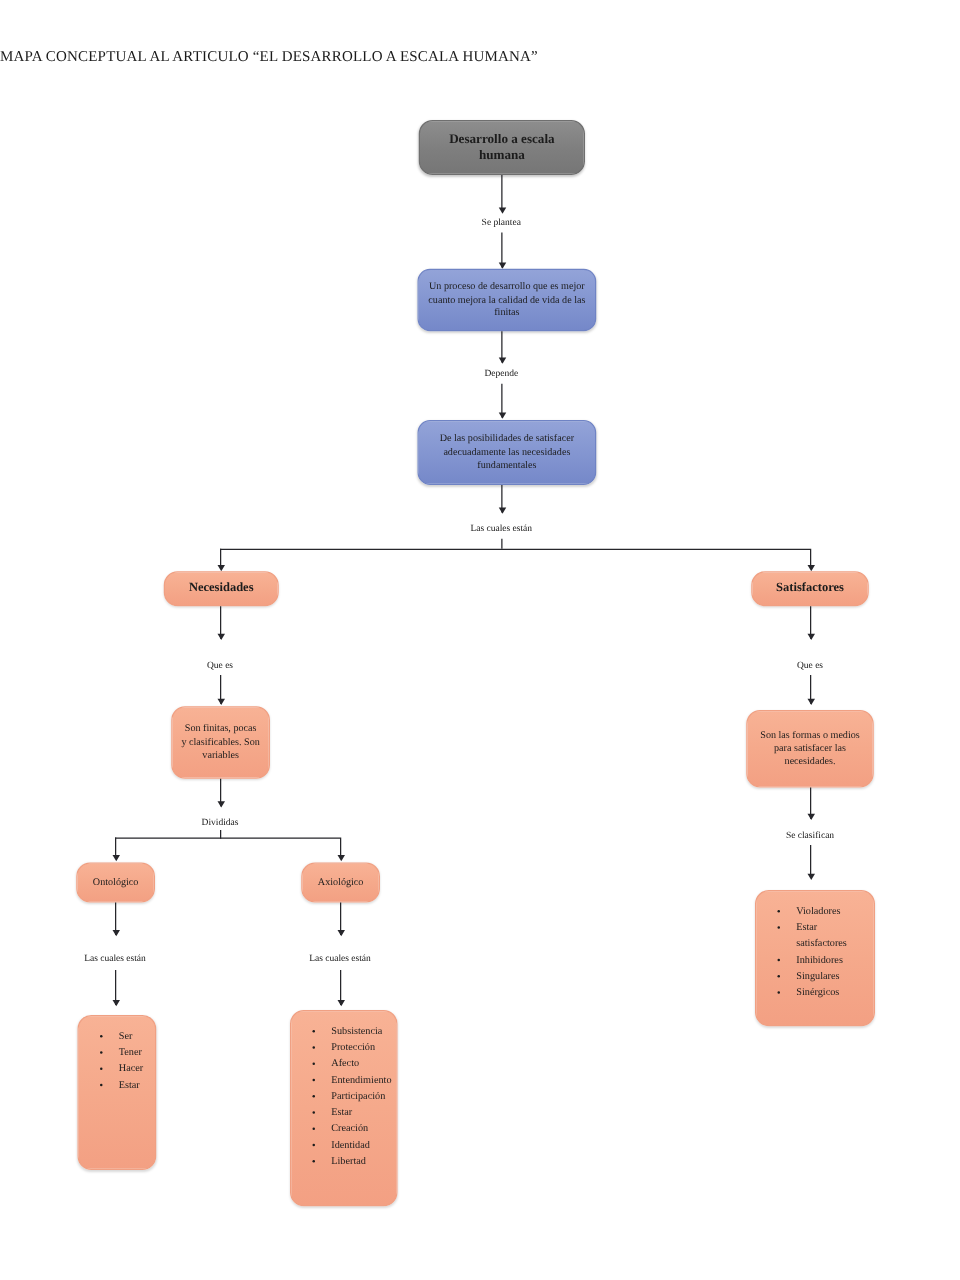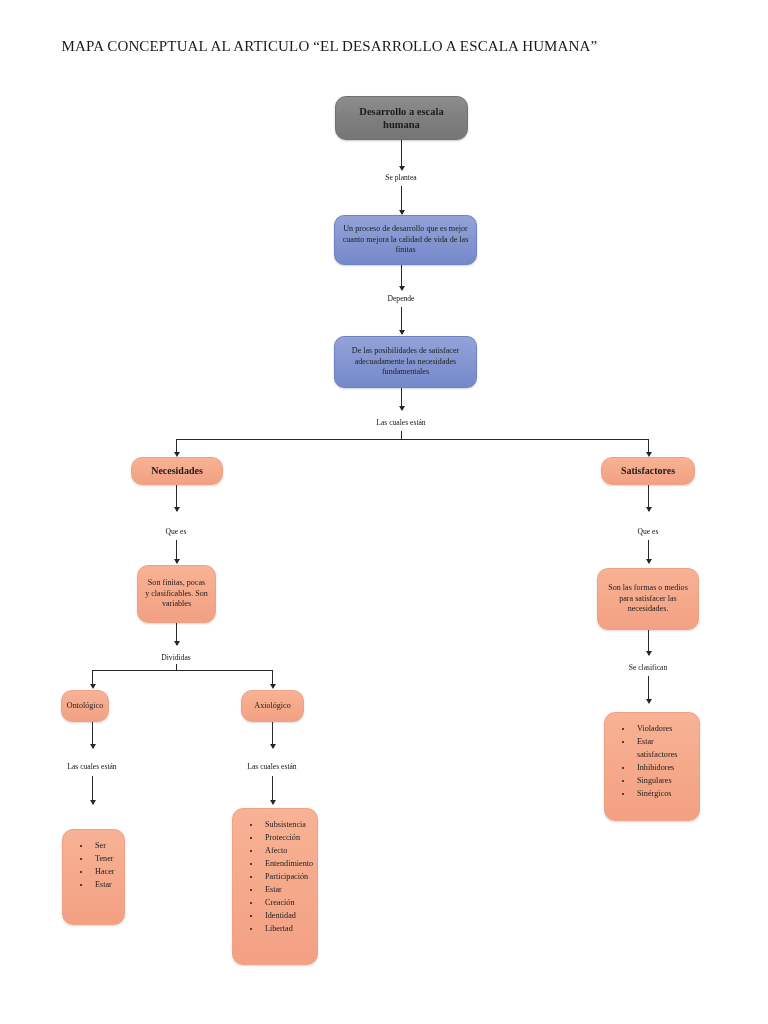--- a/index.html
+++ b/index.html
@@ -21,22 +21,21 @@
     left: 0; top: 0;
     width: 768px;
     height: 1024px;
   }
 
   .title {
     position: absolute;
     left: 0;
     top: 38px;
     width: 659px;
-    text-align: center;
-    font-size: 15px;
+    font-size: 12px;
     letter-spacing: 0.15px;
     color: #1a1a1a;
     font-family: "Liberation Serif", "DejaVu Serif", serif;
   }
 
   
   .node {
     position: absolute;
     box-sizing: border-box;
     border-radius: 9px;
@@ -184,31 +183,31 @@
   <div class="arrow" style="left:176.7px; top:641px;"></div>
   <div class="conn-label" style="left:176px; top:653px;">Divididas</div>
   <div class="vline" style="left:176px; top:664px; height:7px;"></div>
 
   <div class="hline" style="left:92px; top:670px; width:180px;"></div>
   <div class="vline" style="left:92px; top:670px; height:17px;"></div>
   <div class="arrow" style="left:92.7px; top:684px;"></div>
   <div class="vline" style="left:272px; top:670px; height:17px;"></div>
   <div class="arrow" style="left:272.7px; top:684px;"></div>
 
-  <div class="node orange" style="left:61px; top:690px; width:48px; height:32px;">
+  <div class="node orange" style="left:61px; top:690px; width:63px; height:32px;">
     <span>Ontológico</span>
   </div>
 
   <div class="vline" style="left:92px; top:722px; height:26px;"></div>
   <div class="arrow" style="left:92.7px; top:744px;"></div>
   <div class="conn-label" style="left:92px; top:762px;">Las cuales están</div>
   <div class="vline" style="left:92px; top:776px; height:28px;"></div>
   <div class="arrow" style="left:92.7px; top:800px;"></div>
 
-  <div class="node orange listbox" style="left:62px; top:829px; width:63px; height:96px;">
+  <div class="node orange listbox" style="left:62px; top:812px; width:63px; height:124px;">
     <ul>
       <li>Ser</li>
       <li>Tener</li>
       <li>Hacer</li>
       <li>Estar</li>
     </ul>
   </div>
 
   <div class="node orange" style="left:241px; top:690px; width:63px; height:32px;">
     <span>Axiológico</span>

